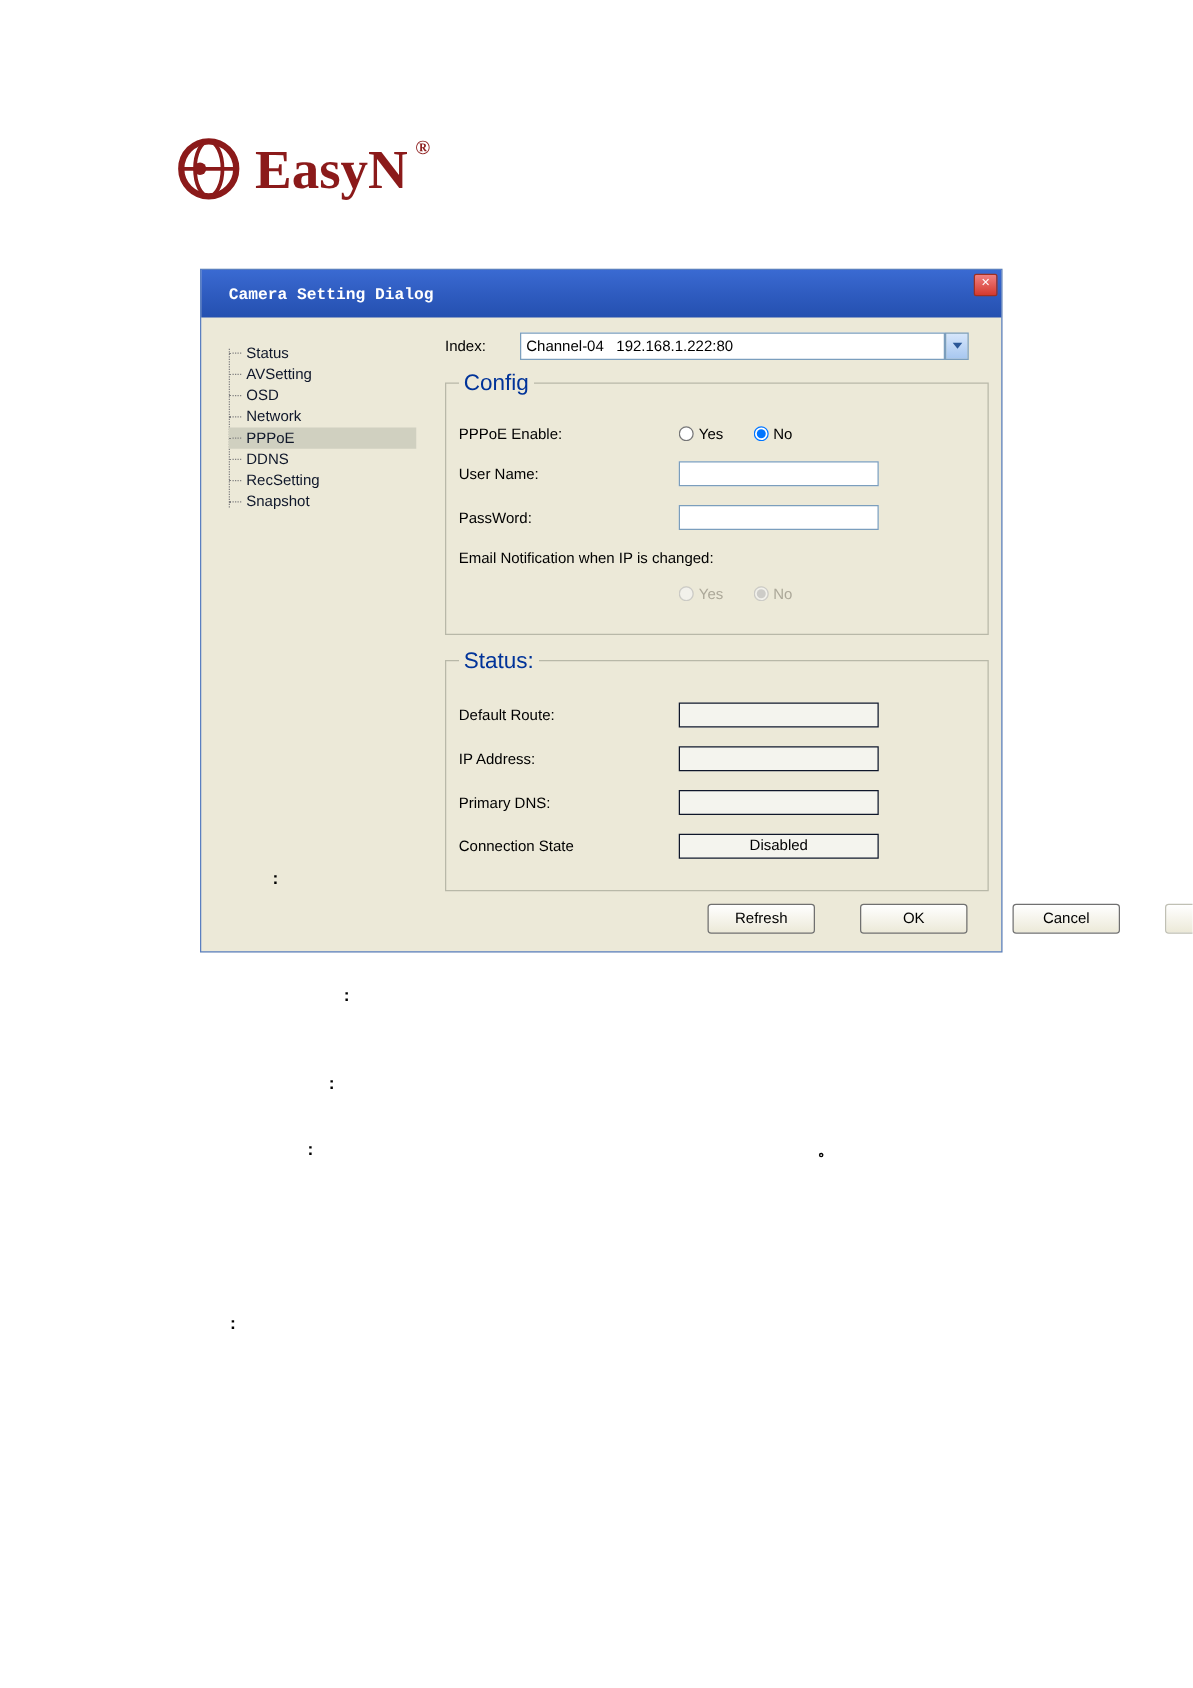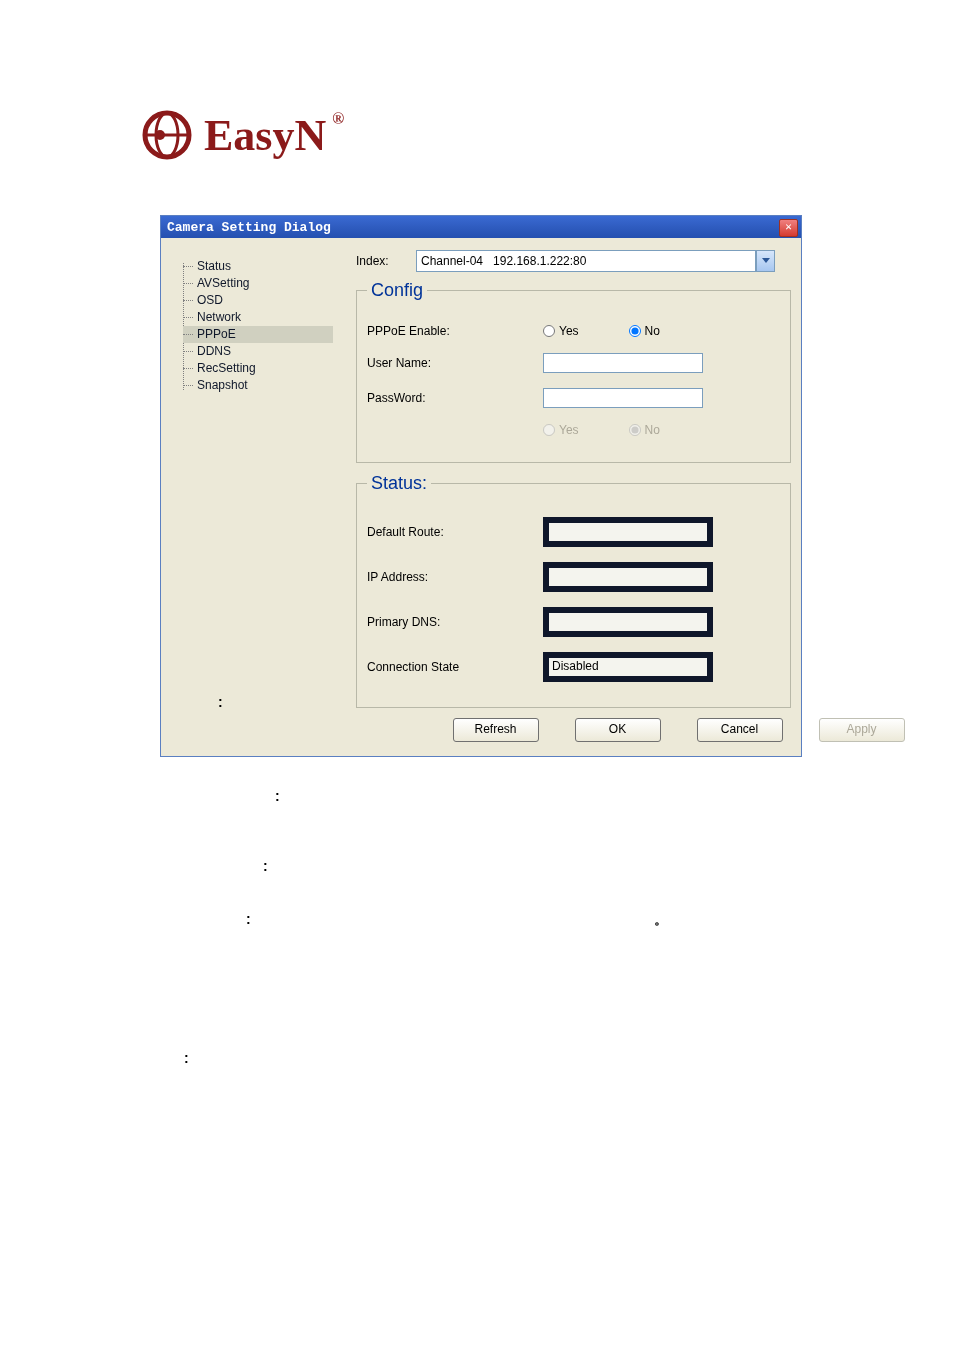--- a/index.html
+++ b/index.html
@@ -39,26 +39,26 @@
   .dialog {
     position: absolute;
     left: 160px;
     top: 215px;
     width: 640px;
     border: 1px solid #5a7fc1;
     background: #ece9d8;
     box-shadow: 0 0 0 0;
   }
   .titlebar {
-    height: 22px;
+    height: 38px;
     background: linear-gradient(to bottom, #3a6ad2 0%, #2f5cc0 50%, #2450b0 100%);
     color: #fff;
     display: flex;
     align-items: center;
-    padding-left: 6px;
+    padding-left: 22px;
     font-family: "Courier New", monospace;
     font-weight: bold;
     font-size: 13px;
     position: relative;
   }
   .close-btn {
     position: absolute;
     right: 3px;
     top: 3px;
     width: 17px;
@@ -154,21 +154,21 @@
     display: flex;
     align-items: center;
     margin: 15px 0;
   }
   .form-label {
     width: 176px;
   }
   .radio-group {
     display: flex;
     align-items: center;
-    gap: 50px;
+    gap: 24px;
   }
   .radio-item {
     display: flex;
     align-items: center;
     gap: 4px;
   }
   .radio-item.disabled {
     color: #aca899;
   }
   input[type="radio"] {
@@ -180,28 +180,29 @@
     width: 152px;
     height: 16px;
     border: 1px solid #7b9ebd;
     background: #fff;
     padding: 1px 3px;
     font-size: 12px;
   }
   .readonly-input {
     width: 152px;
     height: 16px;
-    border: 6px solid #0f172a;
+    border: 1px solid #0f172a;
     background: #f4f4ee;
     padding: 1px 3px;
     font-size: 12px;
+    text-align: center;
   }
   .btn-row {
     display: flex;
-    justify-content: center;
+    justify-content: flex-start;
     gap: 36px;
     margin-left: 210px;
     margin-top: 4px;
   }
   .btn {
     min-width: 68px;
     height: 22px;
     border: 1px solid #707070;
     border-radius: 3px;
     background: linear-gradient(to bottom, #ffffff, #ece9d8);
@@ -291,20 +292,23 @@
         </div>
         <div class="form-row">
           <span class="form-label">User Name:</span>
           <input class="text-input" type="text" value="" style="">
         </div>
         <div class="form-row">
           <span class="form-label">PassWord:</span>
           <input class="text-input" type="password" value="" style="">
         </div>
         <div class="form-row">
+          <span class="form-label" style="width:auto">Email Notification when IP is changed:</span>
+        </div>
+        <div class="form-row">
           <span class="form-label"></span>
           <div class="radio-group">
             <label class="radio-item disabled">
               <input type="radio" name="email" disabled="" style="">
               <span>Yes</span>
             </label>
             <label class="radio-item disabled">
               <input type="radio" name="email" disabled="" checked="" style="">
               <span>No</span>
             </label>

